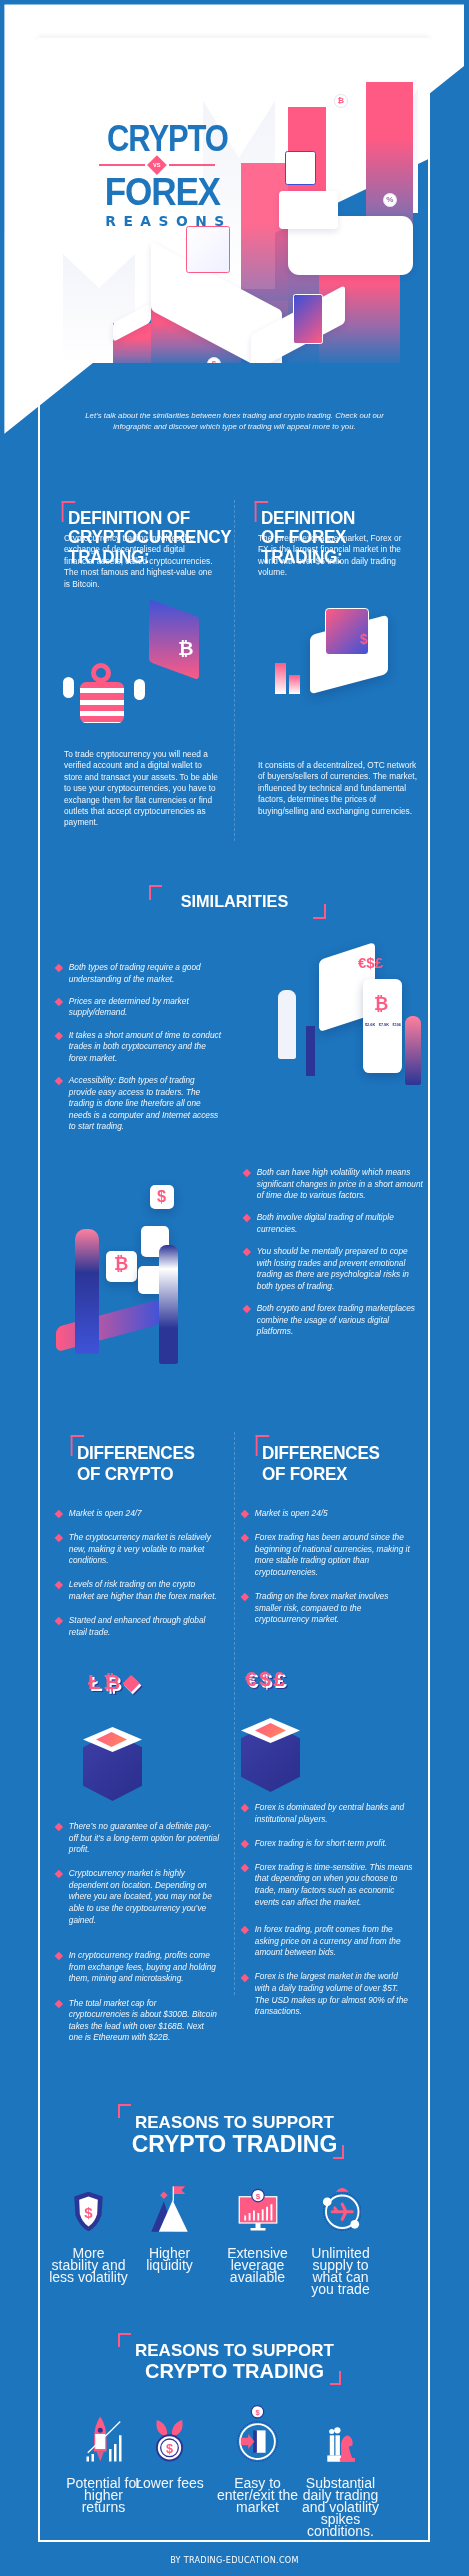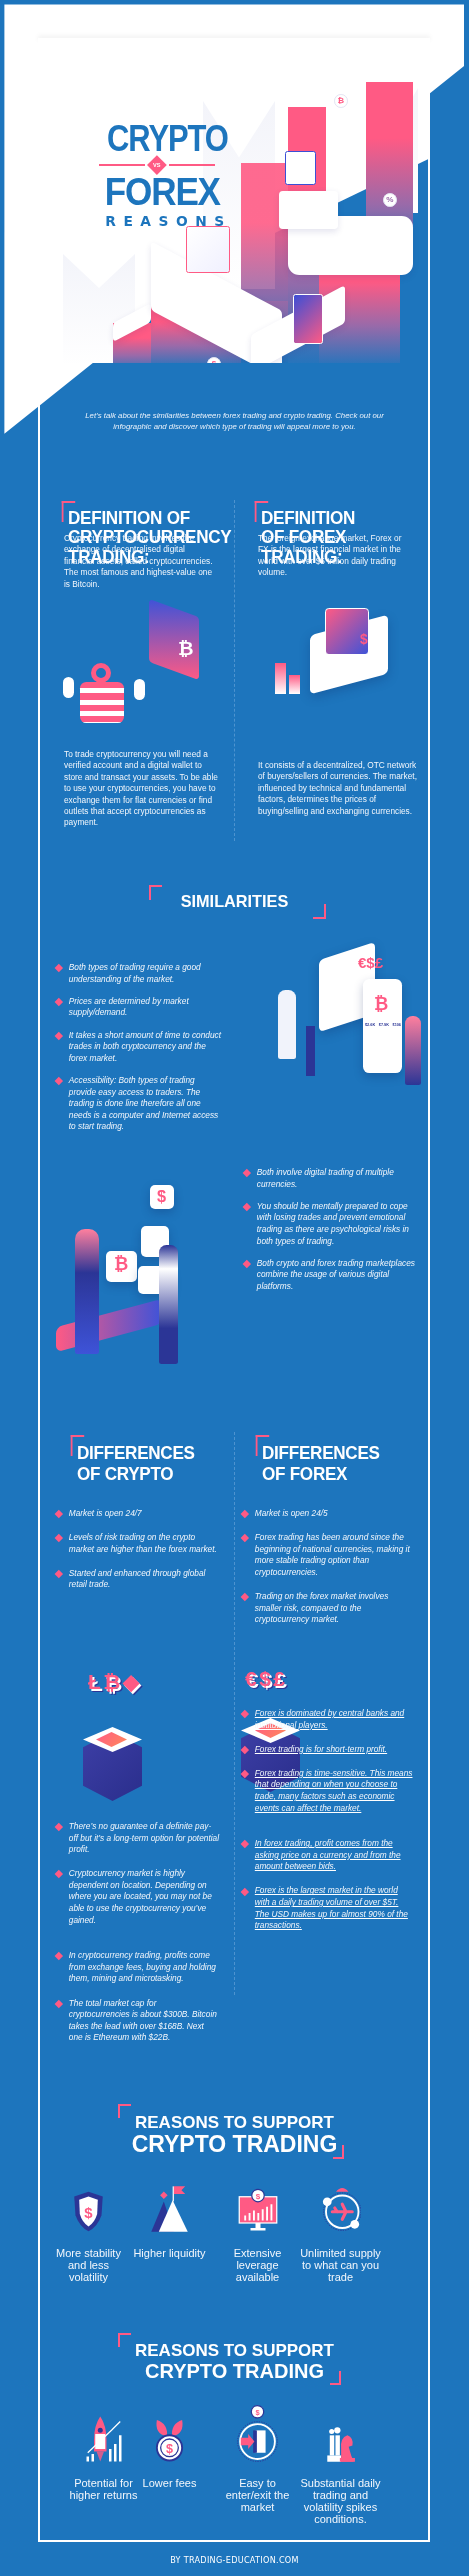--- a/index.html
+++ b/index.html
@@ -145,21 +145,21 @@
     clip-path: polygon(50% 0, 100% 50%, 50% 100%, 0 50%);
   }
   .symbols {
     position: absolute; font-weight: 700; color: #ff5a84; font-size: 21px;
     text-shadow: 1.9px 1.9px 0 #ffffff, 3.1px 3.1px 0 #2b3596;
     letter-spacing: 2.5px;
   }
   
   .reason { position: absolute; width: 81px; text-align: center; }
   .reason .icon { height: 45px; display: flex; align-items: flex-end; justify-content: center; }
-  .reason .label { margin-top: 13.8px; font-size: 11px; line-height: 12px; color: #f3f7fc; }
+  .reason .label { margin-top: 13.8px; font-size: 14px; line-height: 12px; color: #f3f7fc; }
   .footer {
     position: absolute; left: 0; top: 2555px; width: 469px; text-align: center;
     font-family: "DejaVu Sans", sans-serif; font-size: 8.1px; letter-spacing: 0.3px; color: #ffffff;
   }
 </style>
 </head>
 <body>
 
 <div class="hero-white"></div>
 <div class="frame-top-shadow"></div>
@@ -270,38 +270,40 @@
 <div style="position:absolute;left:157px;top:1187px;font-size:16.3px;font-weight:700;color:#ff5a84;">$</div>
 <div class="iso-card" style="left:106px;top:1251px;width:31px;height:31px;"></div>
 <div style="position:absolute;left:114px;top:1254px;font-size:17.5px;font-weight:700;color:#ff5a84;">₿</div>
 <div class="iso-card" style="left:141px;top:1226px;width:28px;height:31px;"></div>
 <div class="iso-card" style="left:138px;top:1266px;width:34px;height:28px;"></div>
 <div style="position:absolute;left:56px;top:1313px;width:106px;height:25px;border-radius:6.3px;background:linear-gradient(90deg,#ff5a84,#3e53d8);transform:skewY(-15deg);"></div>
 <div style="position:absolute;left:75px;top:1229px;width:24px;height:125px;border-radius:10px 10px 2.5px 2.5px;background:linear-gradient(#ff7f9e 0%,#2b3596 35%,#3e53d8 100%);"></div>
 <div style="position:absolute;left:159px;top:1245px;width:19px;height:119px;border-radius:7.5px 7.5px 2.5px 2.5px;background:linear-gradient(#2b3596 0%,#ffffff 20%,#2b3596 70%);"></div>
 
 <ul class="bullets" style="left:243px;top:1167px;width:181px;">
+  <li>Both can have high volatility which means significant changes in price in a short amount of time due to various factors.</li>
   <li>Both involve digital trading of multiple currencies.</li>
   <li>You should be mentally prepared to cope with losing trades and prevent emotional trading as there are psychological risks in both types of trading.</li>
   <li>Both crypto and forex trading marketplaces combine the usage of various digital platforms.</li>
 </ul>
 
 <div class="col-divider" style="top:1432px;height:563px;"></div>
 
 <div class="bracket-h h-big" style="left:77px;top:1442px;line-height:21px;">
   <div>DIFFERENCES</div>
   <div>OF CRYPTO</div>
 </div>
 <div class="bracket-h h-big" style="left:262px;top:1442px;line-height:21px;">
   <div>DIFFERENCES</div>
   <div>OF FOREX</div>
 </div>
 
 <ul class="bullets" style="left:55px;top:1508px;width:164px;">
   <li style="margin-bottom:12.5px;">Market is open 24/7</li>
+  <li style="margin-bottom:12.5px;">The cryptocurrency market is relatively new, making it very volatile to market conditions.</li>
   <li style="margin-bottom:12.5px;">Levels of risk trading on the crypto market are higher than the forex market.</li>
   <li>Started and enhanced through global retail trade.</li>
 </ul>
 <ul class="bullets" style="left:241px;top:1508px;width:172px;">
   <li style="margin-bottom:12.5px;">Market is open 24/5</li>
   <li style="margin-bottom:12.5px;">Forex trading has been around since the beginning of national currencies, making it more stable trading option than cryptocurrencies.</li>
   <li>Trading on the forex market involves smaller risk, compared to the cryptocurrency market.</li>
 </ul>
 
 <div class="symbols" style="left:88px;top:1670px;">Ł₿◆</div>
@@ -313,24 +315,24 @@
 <div class="cube" style="left:241px;top:1723px;height:69px;width:59px;"></div>
 <div class="cube-top" style="left:241px;top:1718px;width:59px;"></div>
 <div class="cube-glow" style="left:255px;top:1723px;"></div>
 
 <ul class="bullets" style="left:55px;top:1821px;width:164px;">
   <li style="margin-bottom:12.5px;">There’s no guarantee of a definite pay-off but it’s a long-term option for potential profit.</li>
   <li style="margin-bottom:24px;">Cryptocurrency market is highly dependent on location. Depending on where you are located, you may not be able to use the cryptocurrency you’ve gained.</li>
   <li style="margin-bottom:12.5px;">In cryptocurrency trading, profits come from exchange fees, buying and holding them, mining and microtasking.</li>
   <li>The total market cap for cryptocurrencies is about $300B. Bitcoin takes the lead with over $168B. Next one is Ethereum with $22B.</li>
 </ul>
-<ul class="bullets" style="left:241px;top:1708px;width:172px;text-decoration:underline;">
+<ul class="bullets" style="left:241px;top:1802px;width:172px;">
   <li style="margin-bottom:12.5px;">Forex is dominated by central banks and institutional players.</li>
   <li style="margin-bottom:12.5px;">Forex trading is for short-term profit.</li>
-  <li style="margin-bottom:24px;">Forex trading is time-sensitive. This means that depending on when you choose to trade, many factors such as economic events can affect the market.</li>
+  <li style="margin-bottom:16px;">Forex trading is time-sensitive. This means that depending on when you choose to trade, many factors such as economic events can affect the market.</li>
   <li style="margin-bottom:12.5px;">In forex trading, profit comes from the asking price on a currency and from the amount between bids.</li>
   <li>Forex is the largest market in the world with a daily trading volume of over $5T. The USD makes up for almost 90% of the transactions.</li>
 </ul>
 
 <div class="corner-tl" style="left:118px;top:2104px;width:12.5px;height:13.8px;"></div>
 <div class="center-h" style="left:119px;top:2113px;width:231px;">
   <div style="font-size:17px;line-height:19px;">REASONS TO SUPPORT</div>
   <div style="font-size:23px;line-height:25px;">CRYPTO TRADING</div>
 </div>
 <div class="corner-br" style="left:333px;top:2145px;width:11.3px;height:13.8px;"></div>

